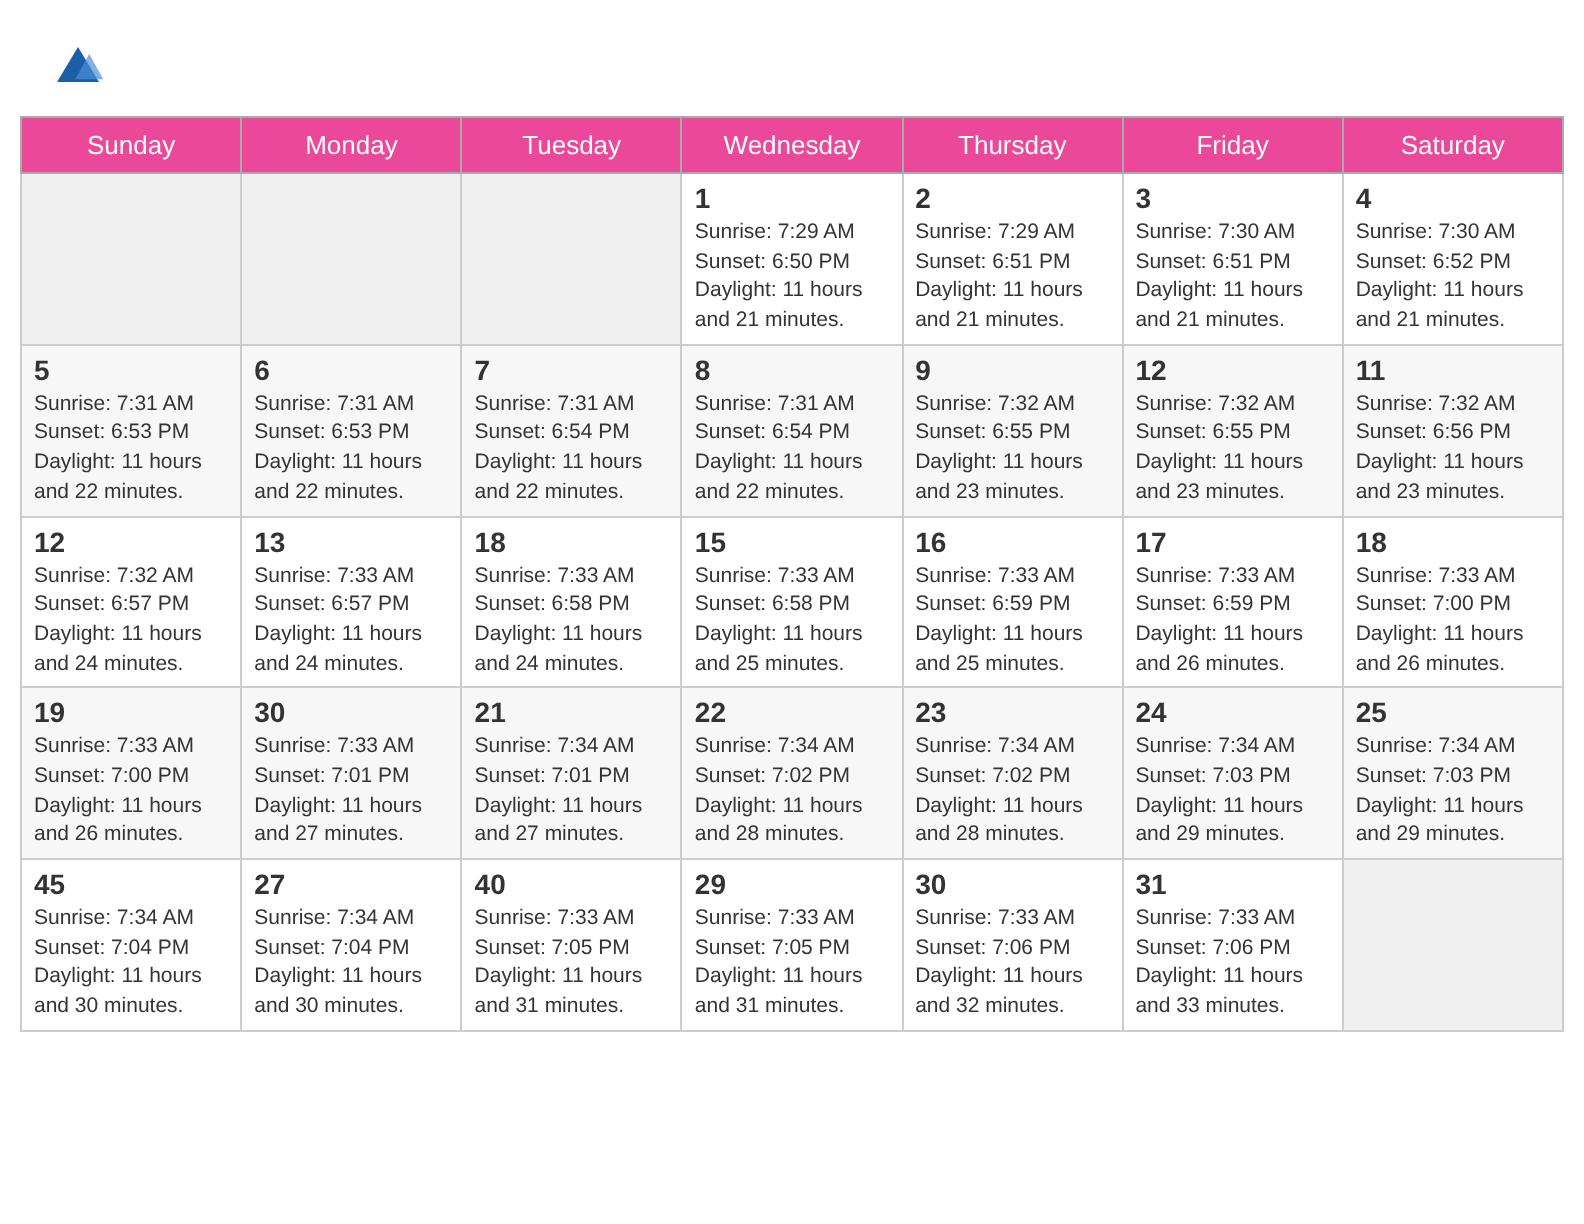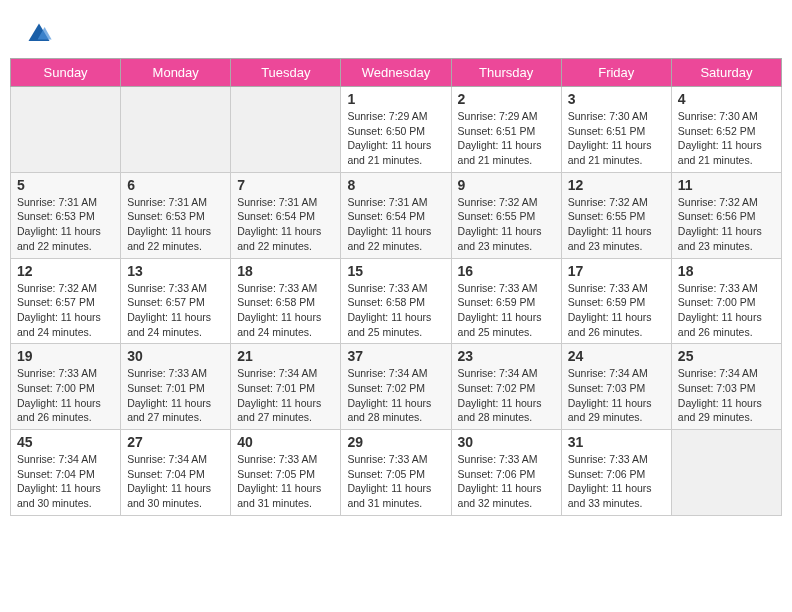--- a/index.html
+++ b/index.html
@@ -197,21 +197,21 @@
         </td>
         <td>
           <div class="day-number">30</div>
           <div class="day-info">Sunrise: 7:33 AM<br>Sunset: 7:01 PM<br>Daylight: 11 hours and 27 minutes.</div>
         </td>
         <td>
           <div class="day-number">21</div>
           <div class="day-info">Sunrise: 7:34 AM<br>Sunset: 7:01 PM<br>Daylight: 11 hours and 27 minutes.</div>
         </td>
         <td>
-          <div class="day-number">37</div>
+          <div class="day-number">22</div>
           <div class="day-info">Sunrise: 7:34 AM<br>Sunset: 7:02 PM<br>Daylight: 11 hours and 28 minutes.</div>
         </td>
         <td>
           <div class="day-number">23</div>
           <div class="day-info">Sunrise: 7:34 AM<br>Sunset: 7:02 PM<br>Daylight: 11 hours and 28 minutes.</div>
         </td>
         <td>
           <div class="day-number">24</div>
           <div class="day-info">Sunrise: 7:34 AM<br>Sunset: 7:03 PM<br>Daylight: 11 hours and 29 minutes.</div>
         </td>

